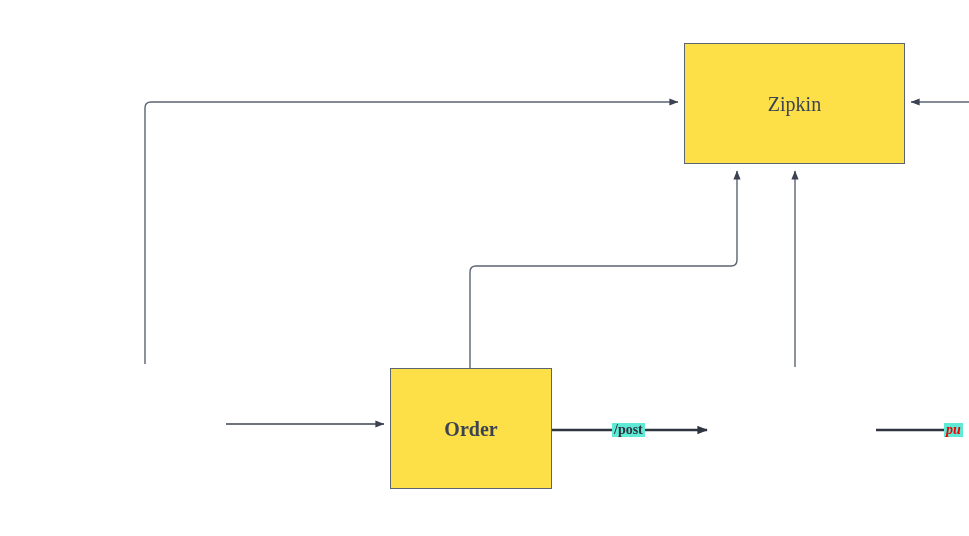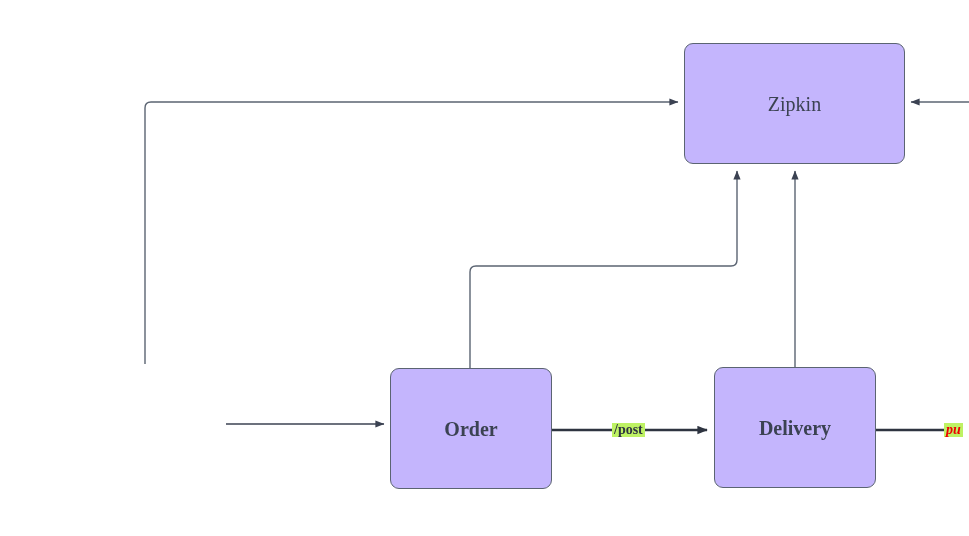--- a/index.html
+++ b/index.html
@@ -22,23 +22,23 @@
     position: absolute;
     left: 0;
     top: 0;
     width: 969px;
     height: 536px;
     pointer-events: none;
   }
   .node {
     position: absolute;
     box-sizing: border-box;
-    background: #c4b5fd;
+    background: #fde047;
     border: 1.4px solid #5b6472;
-    border-radius: 9px;
+    border-radius: 0;
     display: flex;
     align-items: center;
     justify-content: center;
     color: #3b4252;
   }
   .node-label {
     font-family: "Liberation Serif", "DejaVu Serif", serif;
     color: #3b4252;
     line-height: 1;
     white-space: nowrap;
@@ -46,21 +46,21 @@
   .node-label.bold {
     font-weight: bold;
   }
   .edge-label {
     position: absolute;
     font-family: "Liberation Serif", "DejaVu Serif", serif;
     font-weight: bold;
     font-size: 14px;
     line-height: 1;
     white-space: nowrap;
-    background: #bef264;
+    background: #5eead4;
     padding: 0 2px;
   }
   .edge-label.dark { color: #2e3440; }
   .edge-label.red  { color: #ee0000; }
 </style>
 </head>
 <body>
 
 <div id="canvas">
 
@@ -91,21 +91,18 @@
 
   <div class="node" style="left:684px; top:43px; width:221px; height:121px;">
     <span class="node-label" style="font-size:20px;">Zipkin</span>
   </div>
 
 
   <div class="node" style="left:390px; top:368px; width:162px; height:121px;">
     <span class="node-label bold" style="font-size:20px;text-align:right;">Order</span>
   </div>
 
-  <div class="node" style="left:714px; top:367px; width:162px; height:121px;">
-    <span class="node-label bold" style="font-size:20px;">Delivery</span>
-  </div>
 
   <div class="edge-label dark" style="left:612px; top:423px;">/post</div>
 
   <div class="edge-label red" style="left:944px; top:423px;font-style:italic;">pu</div>
 
 </div>
 
 </body></html>

